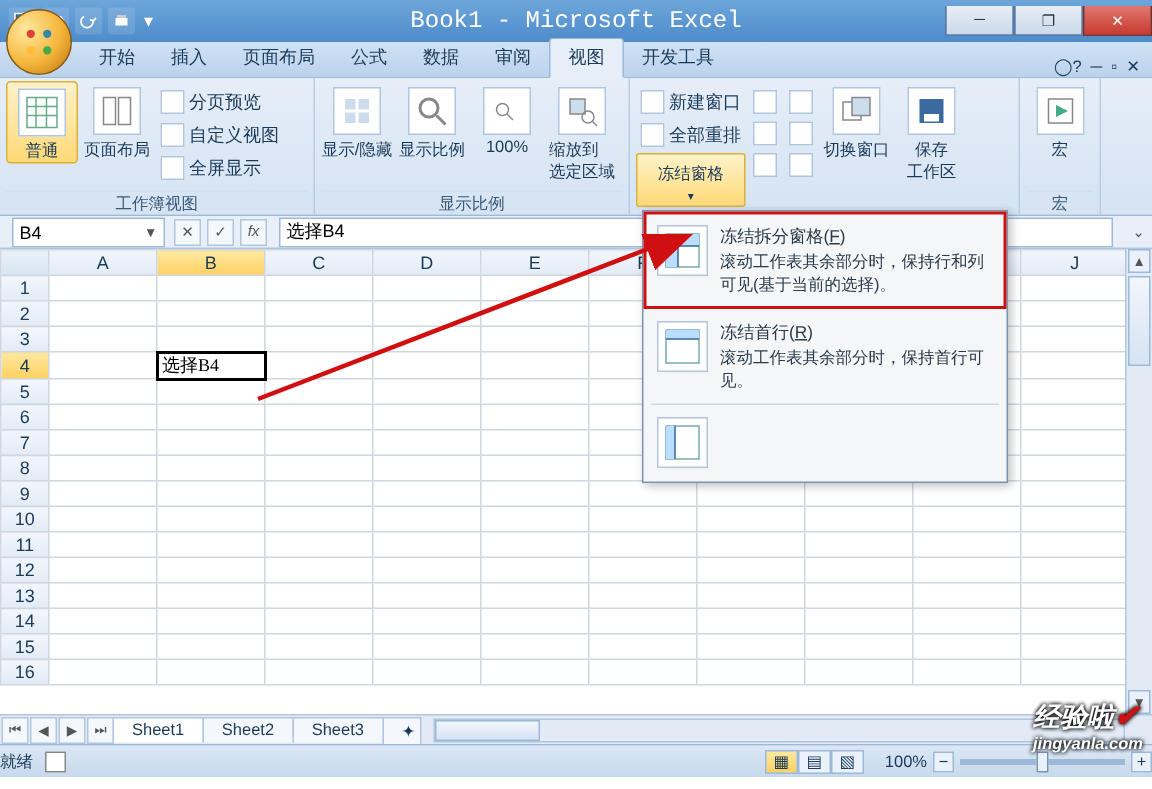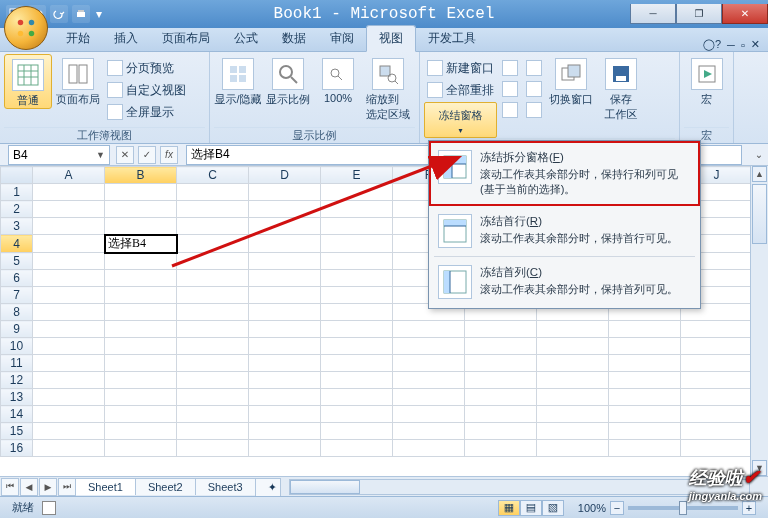--- a/index.html
+++ b/index.html
@@ -55,41 +55,41 @@
   .grid td { width:72px; background:#fff; }
   .grid th.sel-col { background:linear-gradient(#ffe9a0,#ffd060); }
   .grid th.sel-row { background:linear-gradient(#ffe9a0,#ffd060); }
   .cell-sel { outline:2px solid #000; outline-offset:-1px; }
   .cell-text { padding-left:3px; font-family:"SimSun"; font-size:12px;}
 
   
   .arrow { position:absolute; left:162px; top:156px; pointer-events:none; z-index:40; }
 
   
-  .dropdown { position:absolute; left:428px; top:140px; width:273px; background:#f4f6f8; border:1px solid #7a94b0; box-shadow:2px 2px 6px rgba(0,0,0,0.25); z-index:30; padding:3px; }
+  .dropdown { position:absolute; left:428px; top:140px; width:244px; background:#f4f6f8; border:1px solid #7a94b0; box-shadow:2px 2px 6px rgba(0,0,0,0.25); z-index:30; padding:3px; }
   .dd-item { display:flex; padding:6px 6px; gap:8px; }
   .dd-item.hl { outline:2px solid #d01010; outline-offset:1px; }
   .dd-icon { width:34px; height:34px; background:#fff; border:1px solid #b0c6de; flex-shrink:0; display:flex; align-items:center; justify-content:center;}
   .dd-icon svg{ width:26px; height:26px; }
   .dd-text { font-size:11px; color:#2a3a4a; }
   .dd-title { font-size:11.5px; margin-bottom:2px; }
   .dd-title u { text-decoration:underline; }
   .dd-sep { height:1px; background:#d0d8e2; margin:2px 2px; }
 
   
   .sheet-tabs { height:20px; background:#e2ebf5; display:flex; align-items:center; font-size:11px; border-top:1px solid #b0c6de;}
   .nav-btn { width:18px; height:18px; border:1px solid #b0c6de; background:#f4f8fc; display:flex; align-items:center; justify-content:center; font-size:9px; color:#555; margin-left:1px;}
   .stab { padding:2px 12px; background:#f4f8fc; border:1px solid #b0c6de; border-bottom:none; margin-left:-1px; color:#1a3a5a;}
   .stab.active { background:#fff; font-weight:normal;}
   .stab-add { width:22px; text-align:center;}
   .hscroll { flex:1; height:16px; margin:0 18px 0 8px; background:#e2ebf5; border:1px solid #b0c6de; position:relative;}
   .hscroll .thumb{ position:absolute; left:0; top:0; width:70px; height:14px; background:linear-gradient(#f2f6fb,#d5e3f3); border:1px solid #9cb9d8;}
 
   
-  .status { height:22px; background:linear-gradient(#dbe7f4,#c7d9ec); display:flex; align-items:center; font-size:11px; color:#1a3a5a; padding:0 12px; gap:8px; border-top:1px solid #9cb9d8;}
+  .status { height:22px; background:linear-gradient(#dbe7f4,#c7d9ec); display:flex; align-items:center; font-size:11px; color:#1a3a5a; padding:0 0; gap:8px; border-top:1px solid #9cb9d8;}
   .status .views { margin-left:auto; display:flex; gap:0;}
   .vbtn{ width:22px; height:16px; border:1px solid #9cb9d8; background:#eaf1fa; display:flex; align-items:center; justify-content:center;}
   .vbtn.on{ background:linear-gradient(#ffe9a0,#ffd060);}
   .zoom { display:flex; align-items:center; gap:4px; margin-left:6px;}
   .zslider{ width:110px; height:4px; background:#9cb9d8; position:relative;}
   .zslider .zt{ position:absolute; left:50%; top:-5px; width:8px; height:14px; background:#eaf1fa; border:1px solid #7a94b0; transform:translateX(-50%);}
   .zbtn{ width:14px; height:14px; border:1px solid #9cb9d8; background:#eaf1fa; text-align:center; line-height:12px; font-size:11px;}
 
   
   .wm { position:absolute; right:6px; bottom:24px; font-size:16px; font-weight:bold; color:#fff; text-shadow:0 0 3px #000,0 0 3px #000; z-index:50; font-style:italic;}
@@ -615,24 +615,20 @@
   </div>
   <div class="dd-sep"></div>
   <div class="dd-item">
     <div class="dd-icon">
         <svg>
           <rect x="2" y="2" width="22" height="22" fill="#fff" stroke="#7aa"></rect>
           <rect x="2" y="2" width="6" height="22" fill="#bdf"></rect>
           <line x1="8" y1="2" x2="8" y2="24" stroke="#369"></line>
         </svg>
       </div>
-    <div class="dd-text">
-      <div class="dd-title"><span>冻结首列(</span><u>C</u><span>)</span></div>
-      <div>滚动工作表其余部分时，保持首列可见。</div>
-    </div>
   </div>
 </div>
 
 <svg class="arrow" width="320" height="130">
   <defs>
       <marker id="ah" markerWidth="12" markerHeight="12" refX="2" refY="5" orient="auto">
         <polygon points="0,0 12,5 0,10" fill="#d01010"></polygon>
       </marker>
     </defs>
   <line x1="10" y1="110" x2="275" y2="8" stroke="#d01010" stroke-width="3" marker-end="url(#ah)"></line>

